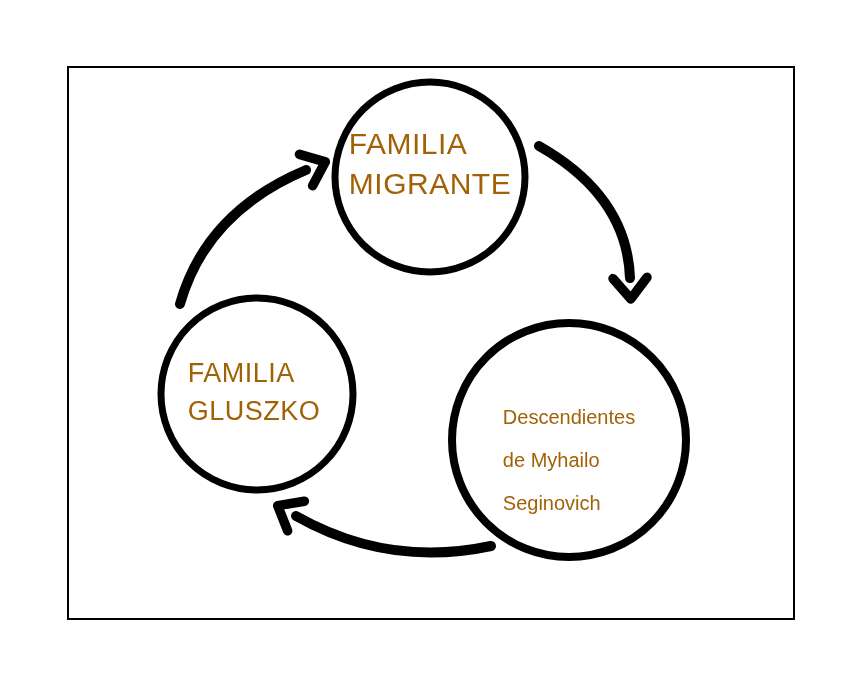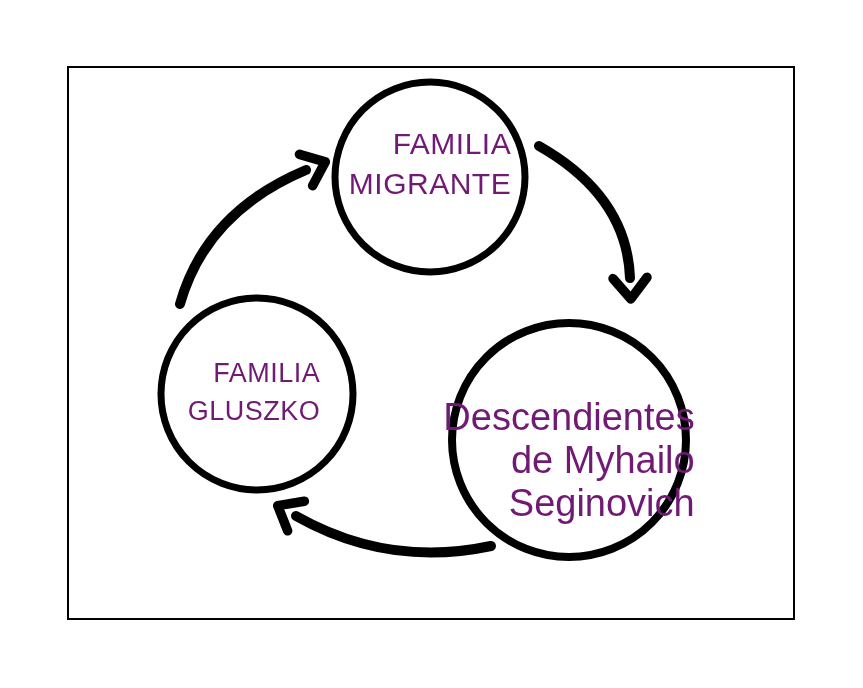--- a/index.html
+++ b/index.html
@@ -18,43 +18,43 @@
   .diagram-svg {
     position: absolute;
     left: 0;
     top: 0;
     width: 863px;
     height: 688px;
   }
   .node-label {
     position: absolute;
     transform: translate(-50%, -50%);
-    text-align: right;
+    text-align: left;
     white-space: pre-line;
-    color: #701a75;
+    color: #a16207;
     pointer-events: none;
   }
   .label-migrante {
     left: 430px;
     top: 164px;
     font-size: 30px;
     line-height: 40px;
     letter-spacing: 0.5px;
   }
   .label-gluszko {
     left: 254px;
     top: 392px;
     font-size: 27px;
     line-height: 38px;
     letter-spacing: 0.5px;
   }
   .label-descendientes {
     left: 569px;
     top: 460px;
-    font-size: 38px;
+    font-size: 20px;
     line-height: 43px;
   }
 </style>
 </head>
 <body>
 
 <div class="canvas">
 
   <svg class="diagram-svg" viewBox="0 0 863 688">
     <defs>

